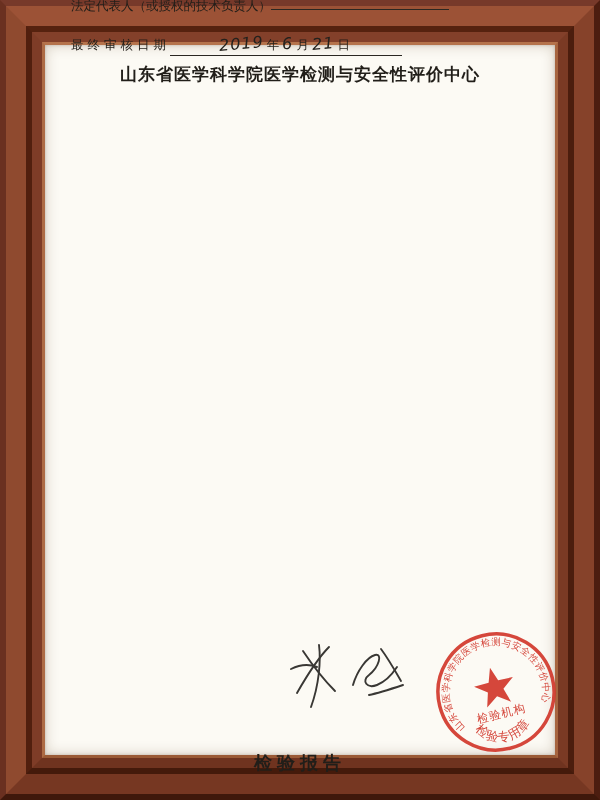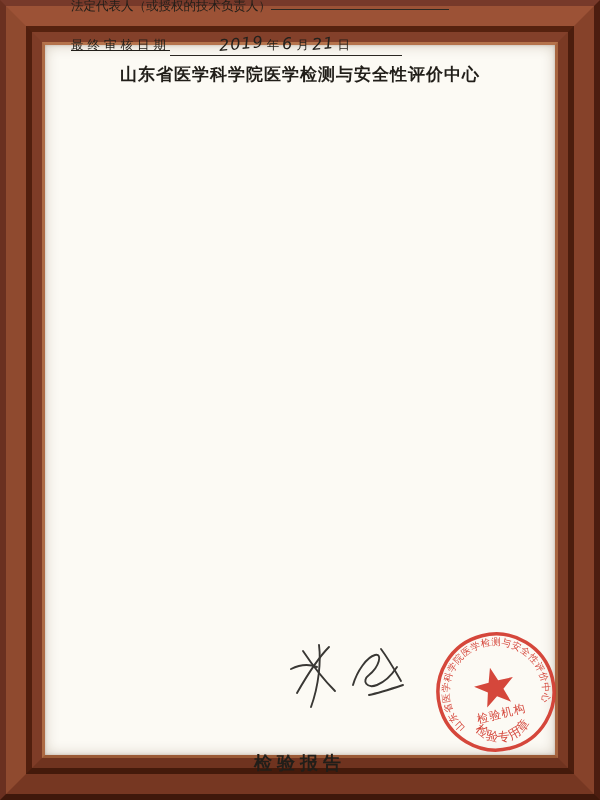--- a/index.html
+++ b/index.html
@@ -23,21 +23,21 @@
   }
   .content { position:absolute; inset:0; padding:15px 26px; box-sizing:border-box; }
   
   .org-title   { text-align:center; font-size:17px; font-weight:bold; letter-spacing:1px; margin-top:3px; }
   .report-title{ text-align:center; font-size:18px; font-weight:bold; letter-spacing:5px; margin-top:8px; }
   
   .sig-row  { position:absolute; left:26px; bottom:49px; font-size:12.5px; white-space:nowrap; }
   .sig-line { display:inline-block; width:178px; border-bottom:1px solid #2a2722; height:13px;
               vertical-align:baseline; }
   .date-row { position:absolute; left:26px; bottom:11px; font-size:12.5px; white-space:nowrap; }
-  .date-label { letter-spacing:4px;text-decoration:underline; }
+  .date-label { letter-spacing:4px; }
   .date-line  { display:inline-block; width:232px; border-bottom:1px solid #2a2722;
                 text-align:center; vertical-align:baseline; padding-bottom:1px; }
   .hand { font-family:"DejaVu Sans",sans-serif; font-style:italic; font-size:16px;
           display:inline-block; transform:rotate(-5deg); color:#23211d; letter-spacing:1px; }
   .print-unit { font-size:12.5px; margin:0 3px; }
   .signature-svg { position:absolute; left:238px; top:596px; width:132px; height:72px; }
   
   .stamp { position:absolute; left:386px; top:582px; width:130px; height:130px; opacity:.92; }
 </style>
 </head>

